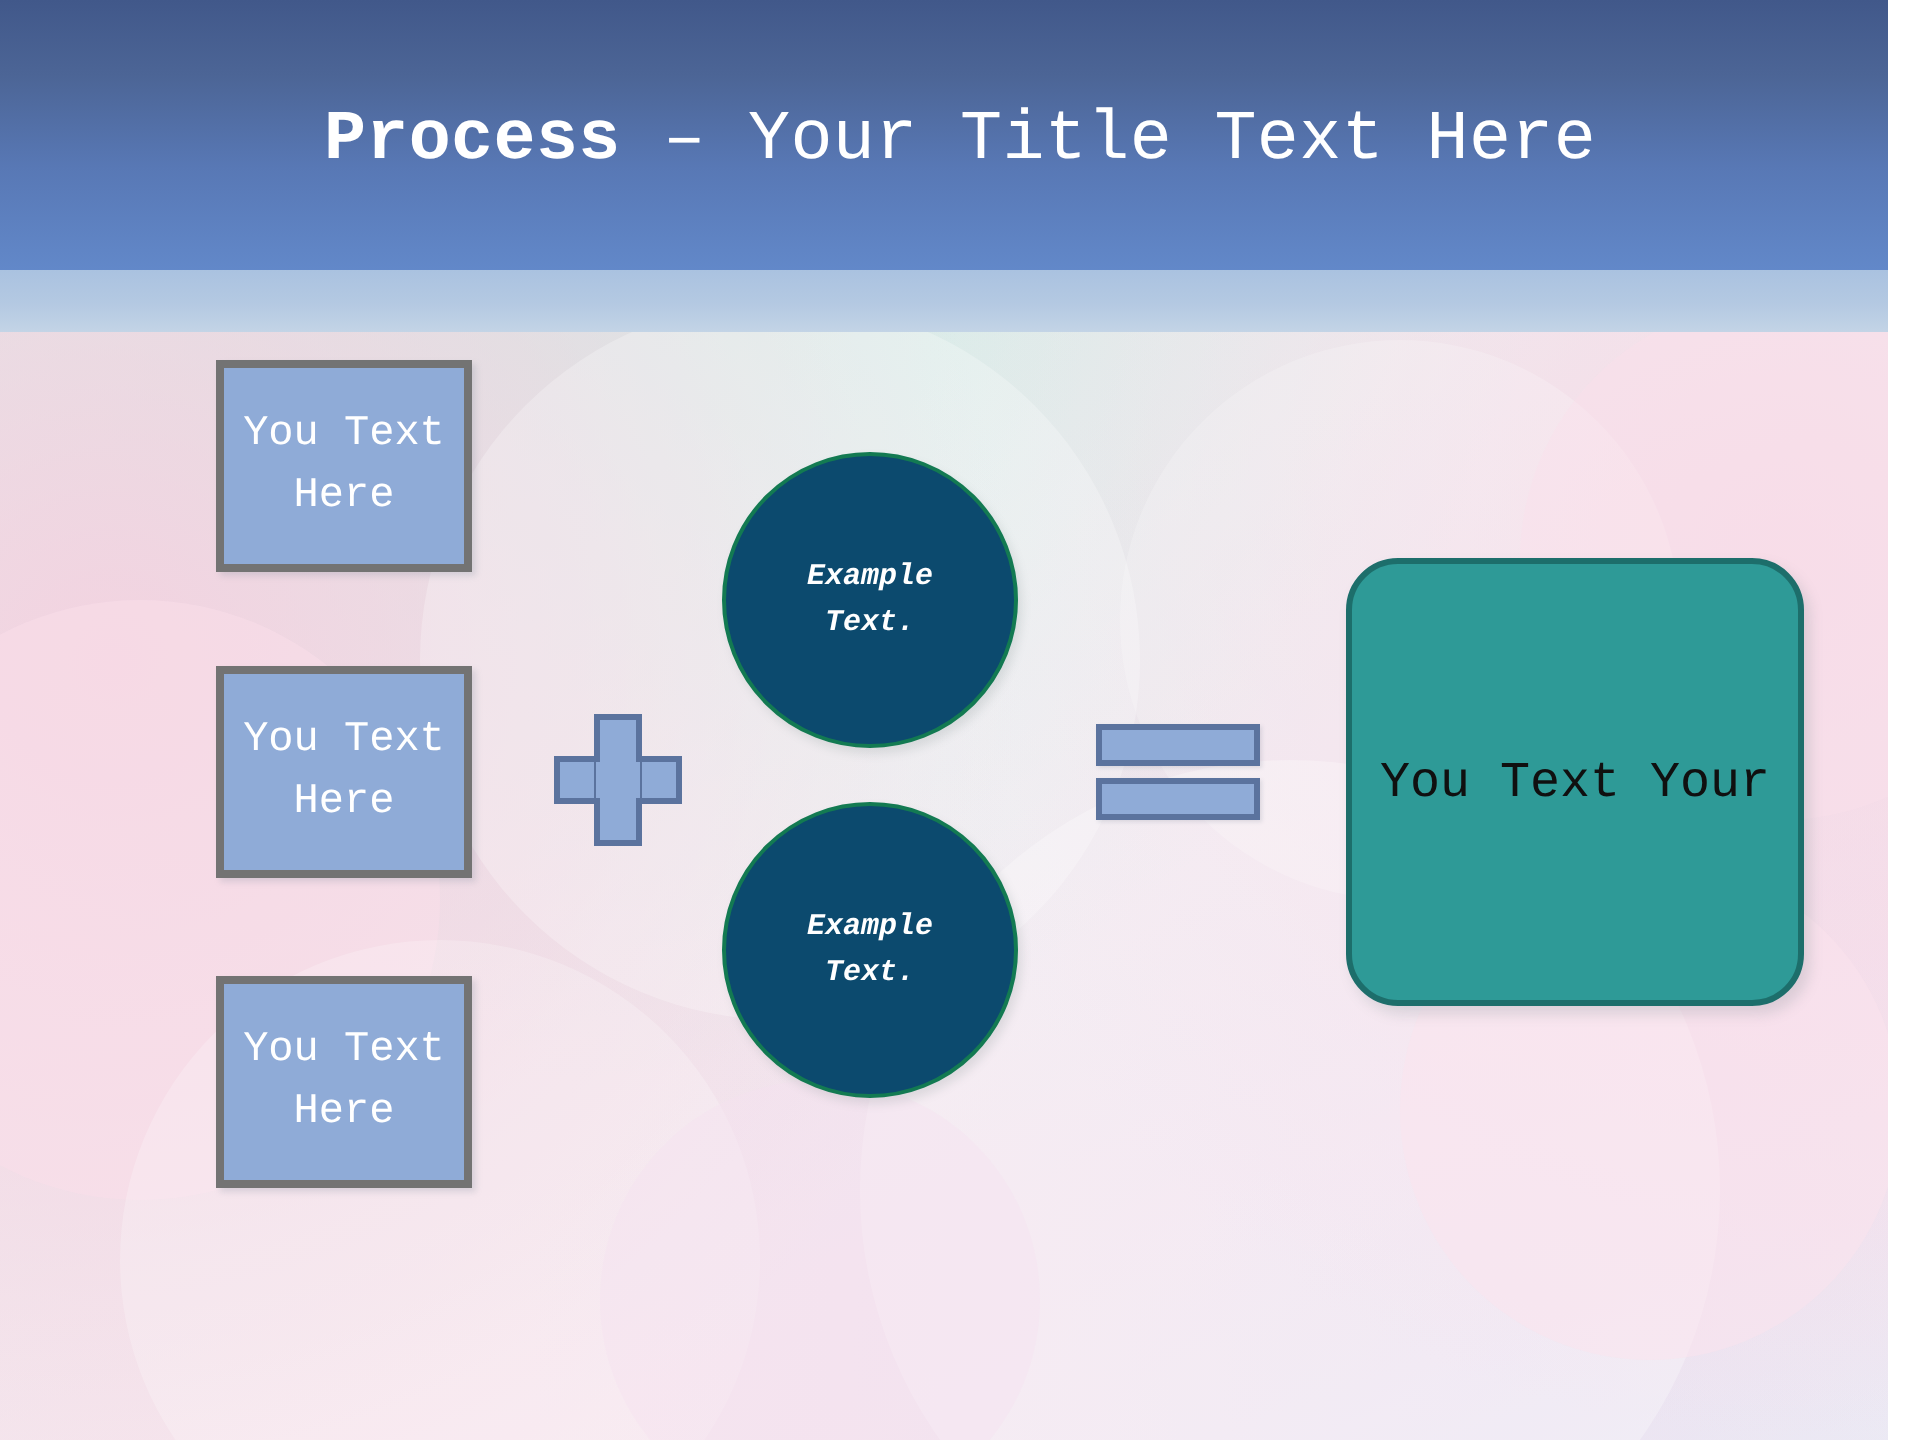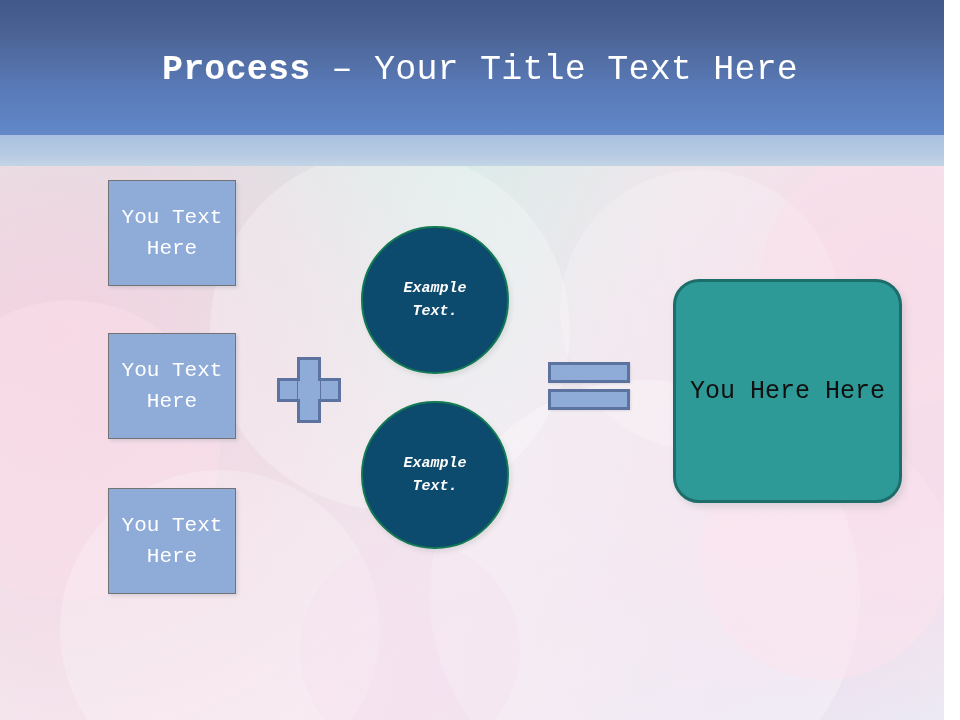--- a/index.html
+++ b/index.html
@@ -73,21 +73,21 @@
   .slide-title .bold {
     font-weight: 700;
   }
 
   
   .in-box {
     position: absolute;
     width: 128px;
     height: 106px;
     background: #8fabd7;
-    border: 1px solid #737373;
+    border: 4px solid #737373;
     box-sizing: border-box;
     color: #ffffff;
     font-size: 21px;
     line-height: 31px;
     text-align: center;
     display: flex;
     align-items: center;
     justify-content: center;
     box-shadow: 2px 2px 3px rgba(120,130,150,0.22);
   }
@@ -236,16 +236,16 @@
   <div class="circle" id="circle-1">
     <span>Example</span>
     <span>Text.</span>
   </div>
   <div class="circle" id="circle-2">
     <span>Example</span>
     <span>Text.</span>
   </div>
 
   <div class="out-box">
-    <span>You Here Here</span>
+    <span>You Text Your</span>
   </div>
 
 </div>
 
 </body></html>

